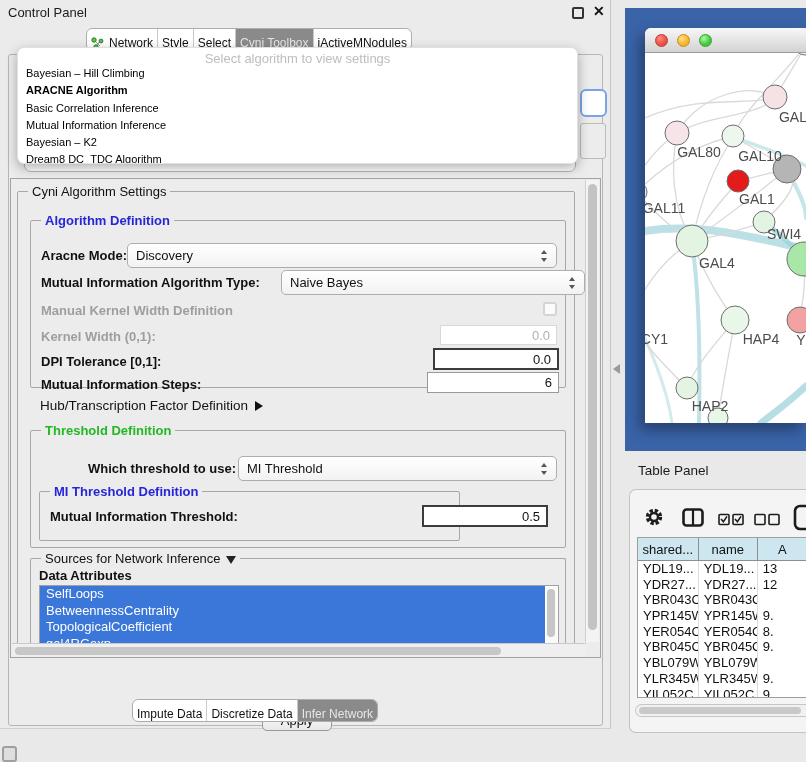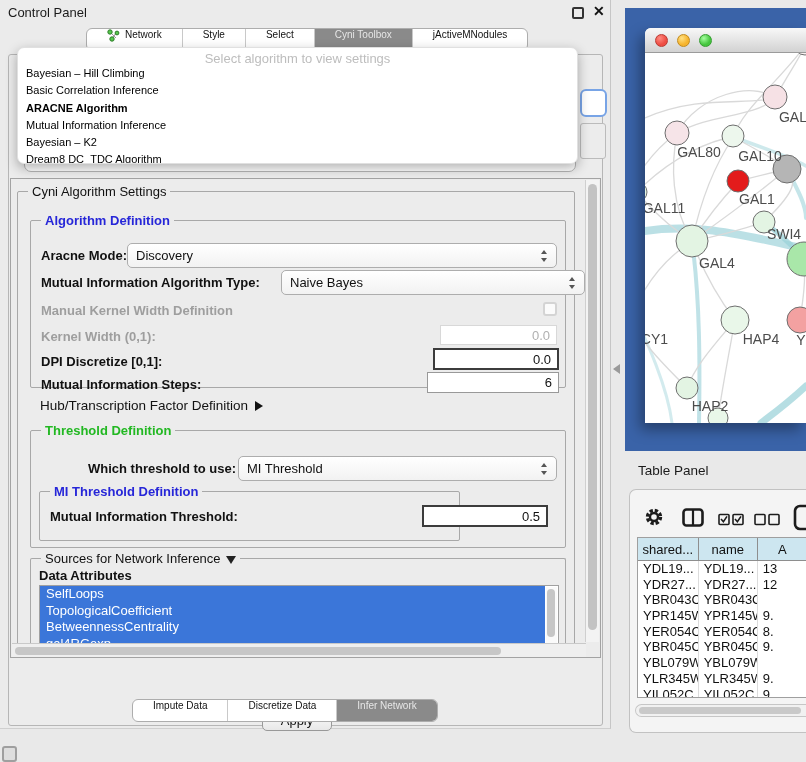--- a/index.html
+++ b/index.html
@@ -6,21 +6,21 @@
   html,body { width:806px; height:762px; overflow:hidden; }
   body { position:relative; background:#e9e9e9; font-family:"Liberation Sans",sans-serif; font-size:13px; color:#111; }
 
   
   #cp { position:absolute; left:0; top:8; width:611px; height:729px; background:#ebebeb; border-right:1px solid #c6c6c6; border-bottom:1px solid #cfcfcf; }
   #cp-title { position:absolute; left:8px; top:5px; font-size:13px; color:#1a1a1a; }
   #float-btn { position:absolute; left:572px; top:7px; width:12px; height:12px; border:2px solid #333; border-radius:2px; background:transparent; }
   #close-btn { position:absolute; left:593px; top:3px; font-size:14px; font-weight:bold; color:#111; }
 
   #top-tabs { position:absolute; left:86px; top:28px; height:23px; display:flex; background:#fff; border:1px solid #adadad; border-radius:6px; overflow:hidden; }
-  .tab { display:flex; align-items:flex-start; gap:5px; padding:0 20px; font-size:10px; color:#111; border-right:1px solid #c9c9c9; white-space:nowrap; }
+  .tab { display:flex; align-items:flex-end; gap:5px; padding:0 4px; font-size:12px; color:#111; border-right:1px solid #c9c9c9; white-space:nowrap; }
   .tab:last-child { border-right:none; }
   .tab.sel { background:#8a8a8a; color:#e6e6e6; }
   .net-ico { display:inline-block; }
 
   #inner { position:absolute; left:8px; top:54px; width:595px; height:672px; border:1px solid #b6b6b6; border-radius:3px; background:#ececec; }
 
   
   #frag-combo { position:absolute; left:580px; top:89px; width:27px; height:28px; border:2px solid #78a4e6; border-radius:6px; background:#fff; z-index:5; }
   #frag-grp { position:absolute; left:580px; top:123px; width:26px; height:36px; border:1px solid #bbb; border-radius:3px; background:#ececec; z-index:4; }
   #frag-field { position:absolute; left:24px; top:146px; width:552px; height:26px; border:1px solid #b5b5b5; border-radius:7px; background:#fff; z-index:3; }
@@ -133,22 +133,22 @@
   <div id="inner"></div>
 
   <div id="frag-combo"></div>
   <div id="frag-grp"></div>
   <div id="frag-field"></div>
 
   <div id="popup">
     <div id="popup-hint">Select algorithm to view settings</div>
     <div id="algo-list">
         <div class="algo-item">Bayesian – Hill Climbing</div>
+        <div class="algo-item bold">ARACNE Algorithm</div>
         <div class="algo-item">Basic Correlation Inference</div>
-        <div class="algo-item bold">ARACNE Algorithm</div>
         <div class="algo-item">Mutual Information Inference</div>
         <div class="algo-item">Bayesian – K2</div>
         <div class="algo-item">Dream8 DC_TDC Algorithm</div>
       </div>
   </div>
 
   <div id="scrollpane">
     <div id="grp-cyni" class="grp">
       <span class="grp-label">Cyni Algorithm Settings</span>
 
@@ -169,21 +169,21 @@
               <path d="M4 1 L7 5 H1 Z" fill="#555"></path>
               <path d="M4 13 L1 9 H7 Z" fill="#555"></path>
             </svg>
         </div>
         <span class="flbl dis" style="left:10px; top:82px;">Manual Kernel Width Definition</span>
         <div class="cbx" style="left:512px; top:81px;"></div>
         <span class="flbl dis" style="left:10px; top:108px;">Kernel Width (0,1):</span>
         <div class="tf dis" style="left:409px; top:104px; width:117px; height:20px;">
           <span>0.0</span>
         </div>
-        <span class="flbl" style="left:10px; top:133px;">DPI Discretize [0,1]:</span>
+        <span class="flbl" style="left:10px; top:133px;">DPI Tolerance [0,1]:</span>
         <div class="tf dark" style="left:402px; top:127px; width:126px; height:22px;">
           <span>0.0</span>
         </div>
         <span class="flbl" style="left:10px; top:156px;">Mutual Information Steps:</span>
         <div class="tf" style="left:396px; top:151px; width:132px; height:21px;">
           <span>6</span>
         </div>
       </div>
 
       <div id="hub-row">
@@ -210,22 +210,22 @@
         </div>
       </div>
 
       <div id="grp-src" class="grp">
         <span class="grp-label" style="font-weight:normal;">
           <span>Sources for Network Inference</span><span class="tri-down"></span>
         </span>
         <span id="src-attr">Data Attributes</span>
         <div id="src-list">
           <div class="src-item">SelfLoops</div>
+            <div class="src-item">BetweennessCentrality</div>
             <div class="src-item">TopologicalCoefficient</div>
-            <div class="src-item">BetweennessCentrality</div>
             <div class="src-item">gal4RGexp</div>
             <div id="src-vsb">
               <div id="src-vsb-thumb"></div>
             </div>
         </div>
       </div>
     </div>
 
     <div id="vsb">
         <div id="vsb-thumb"></div>

